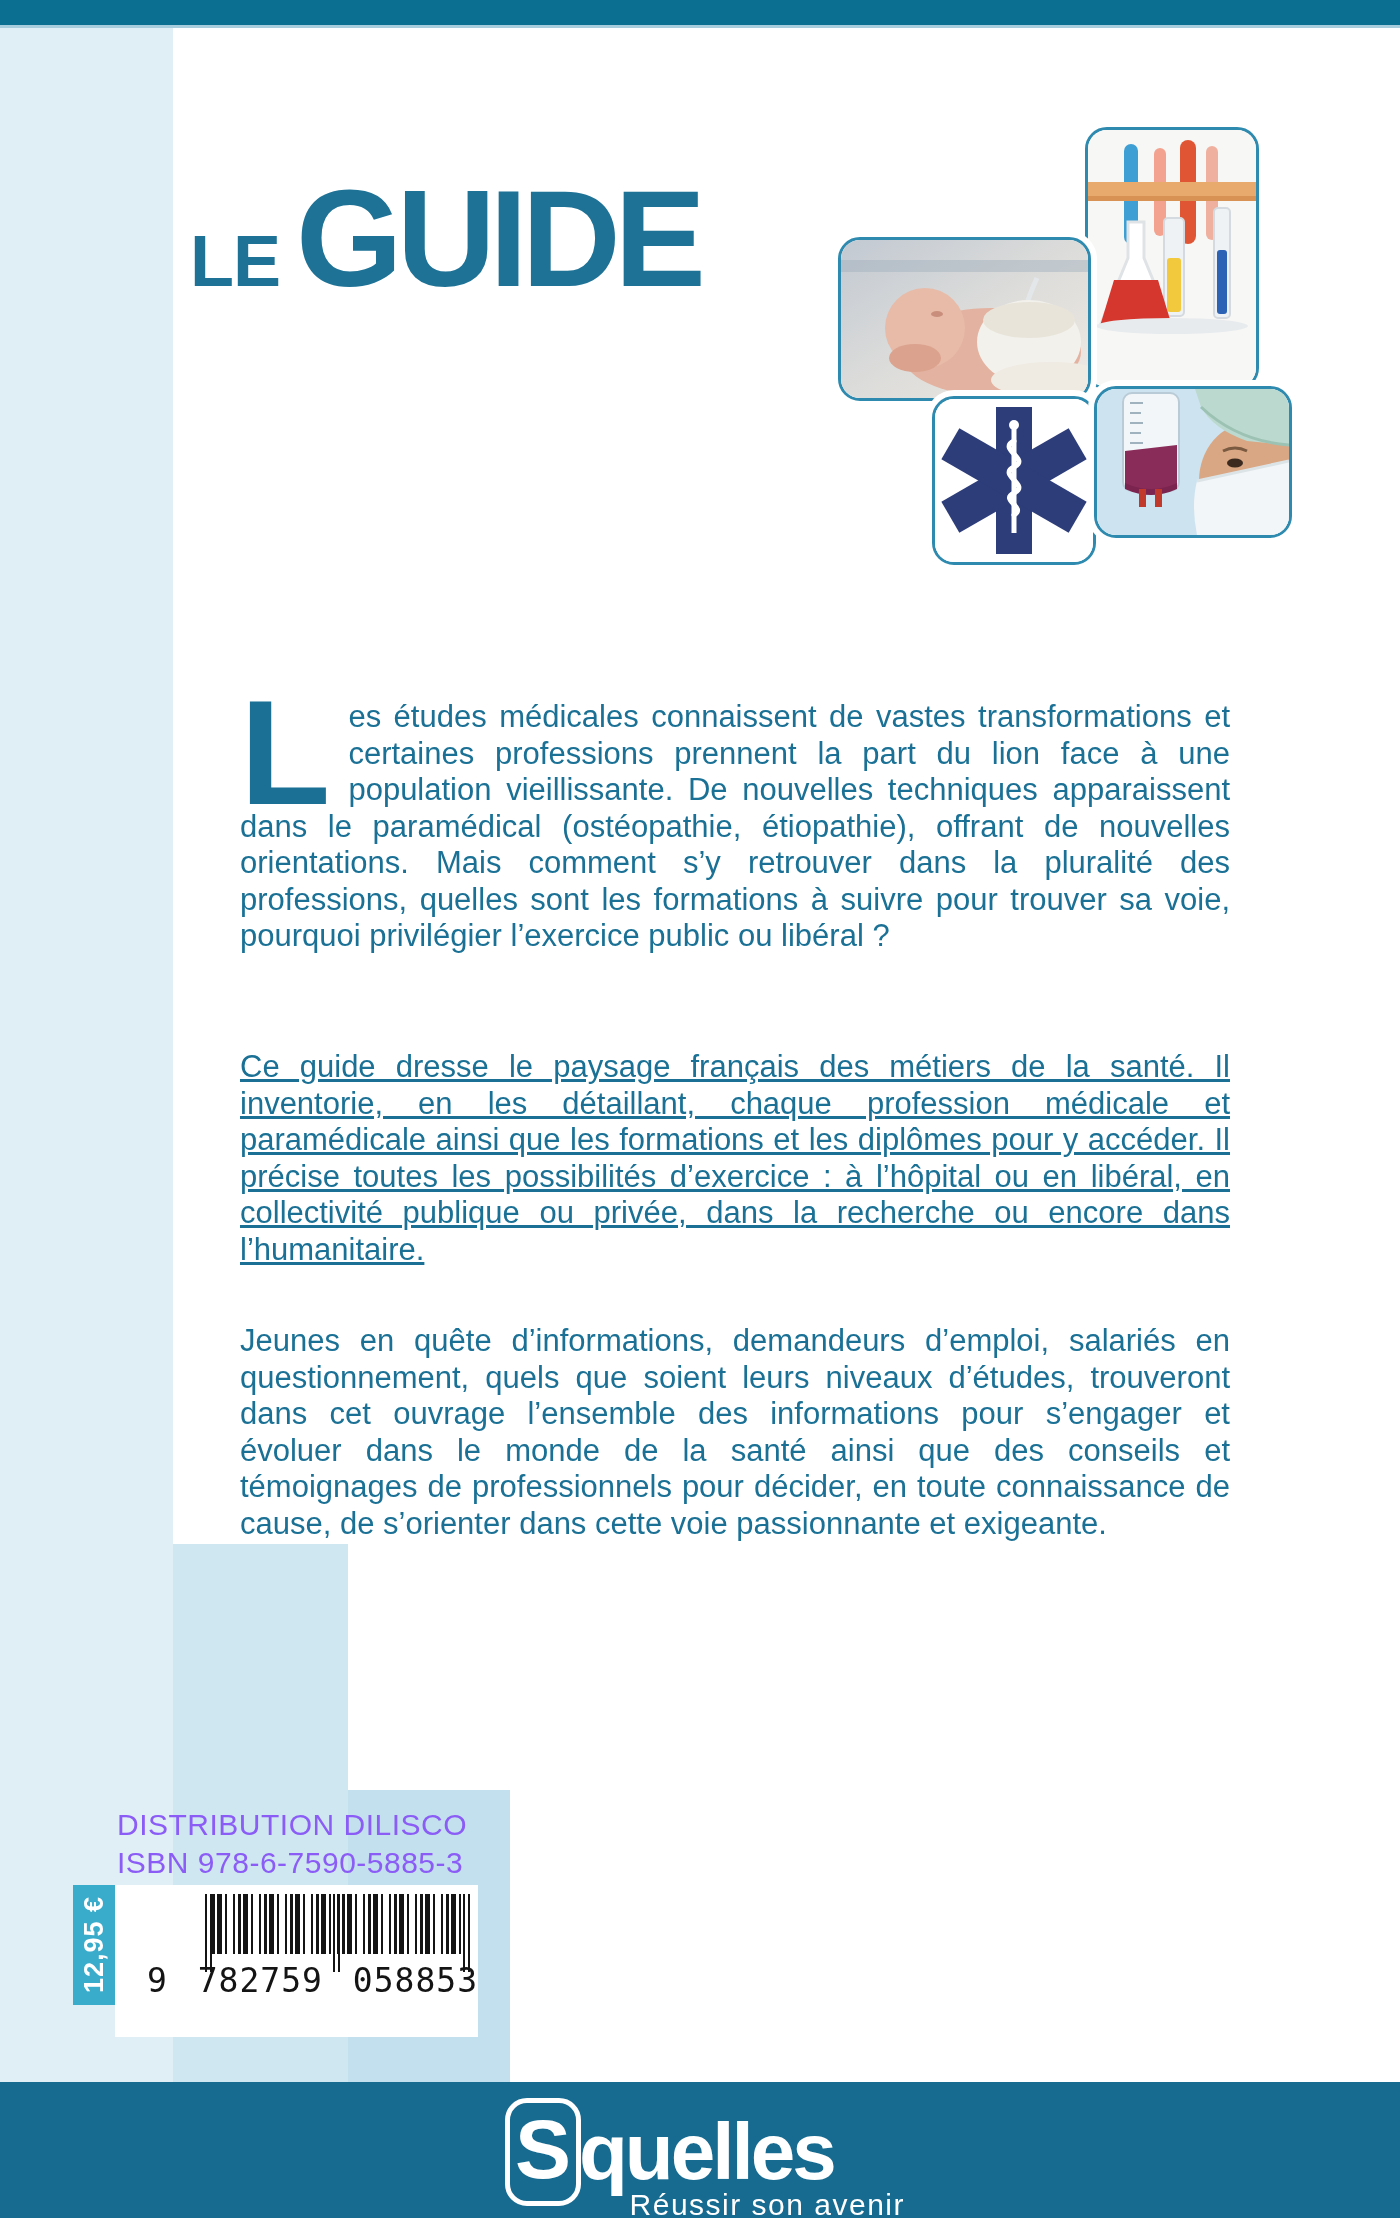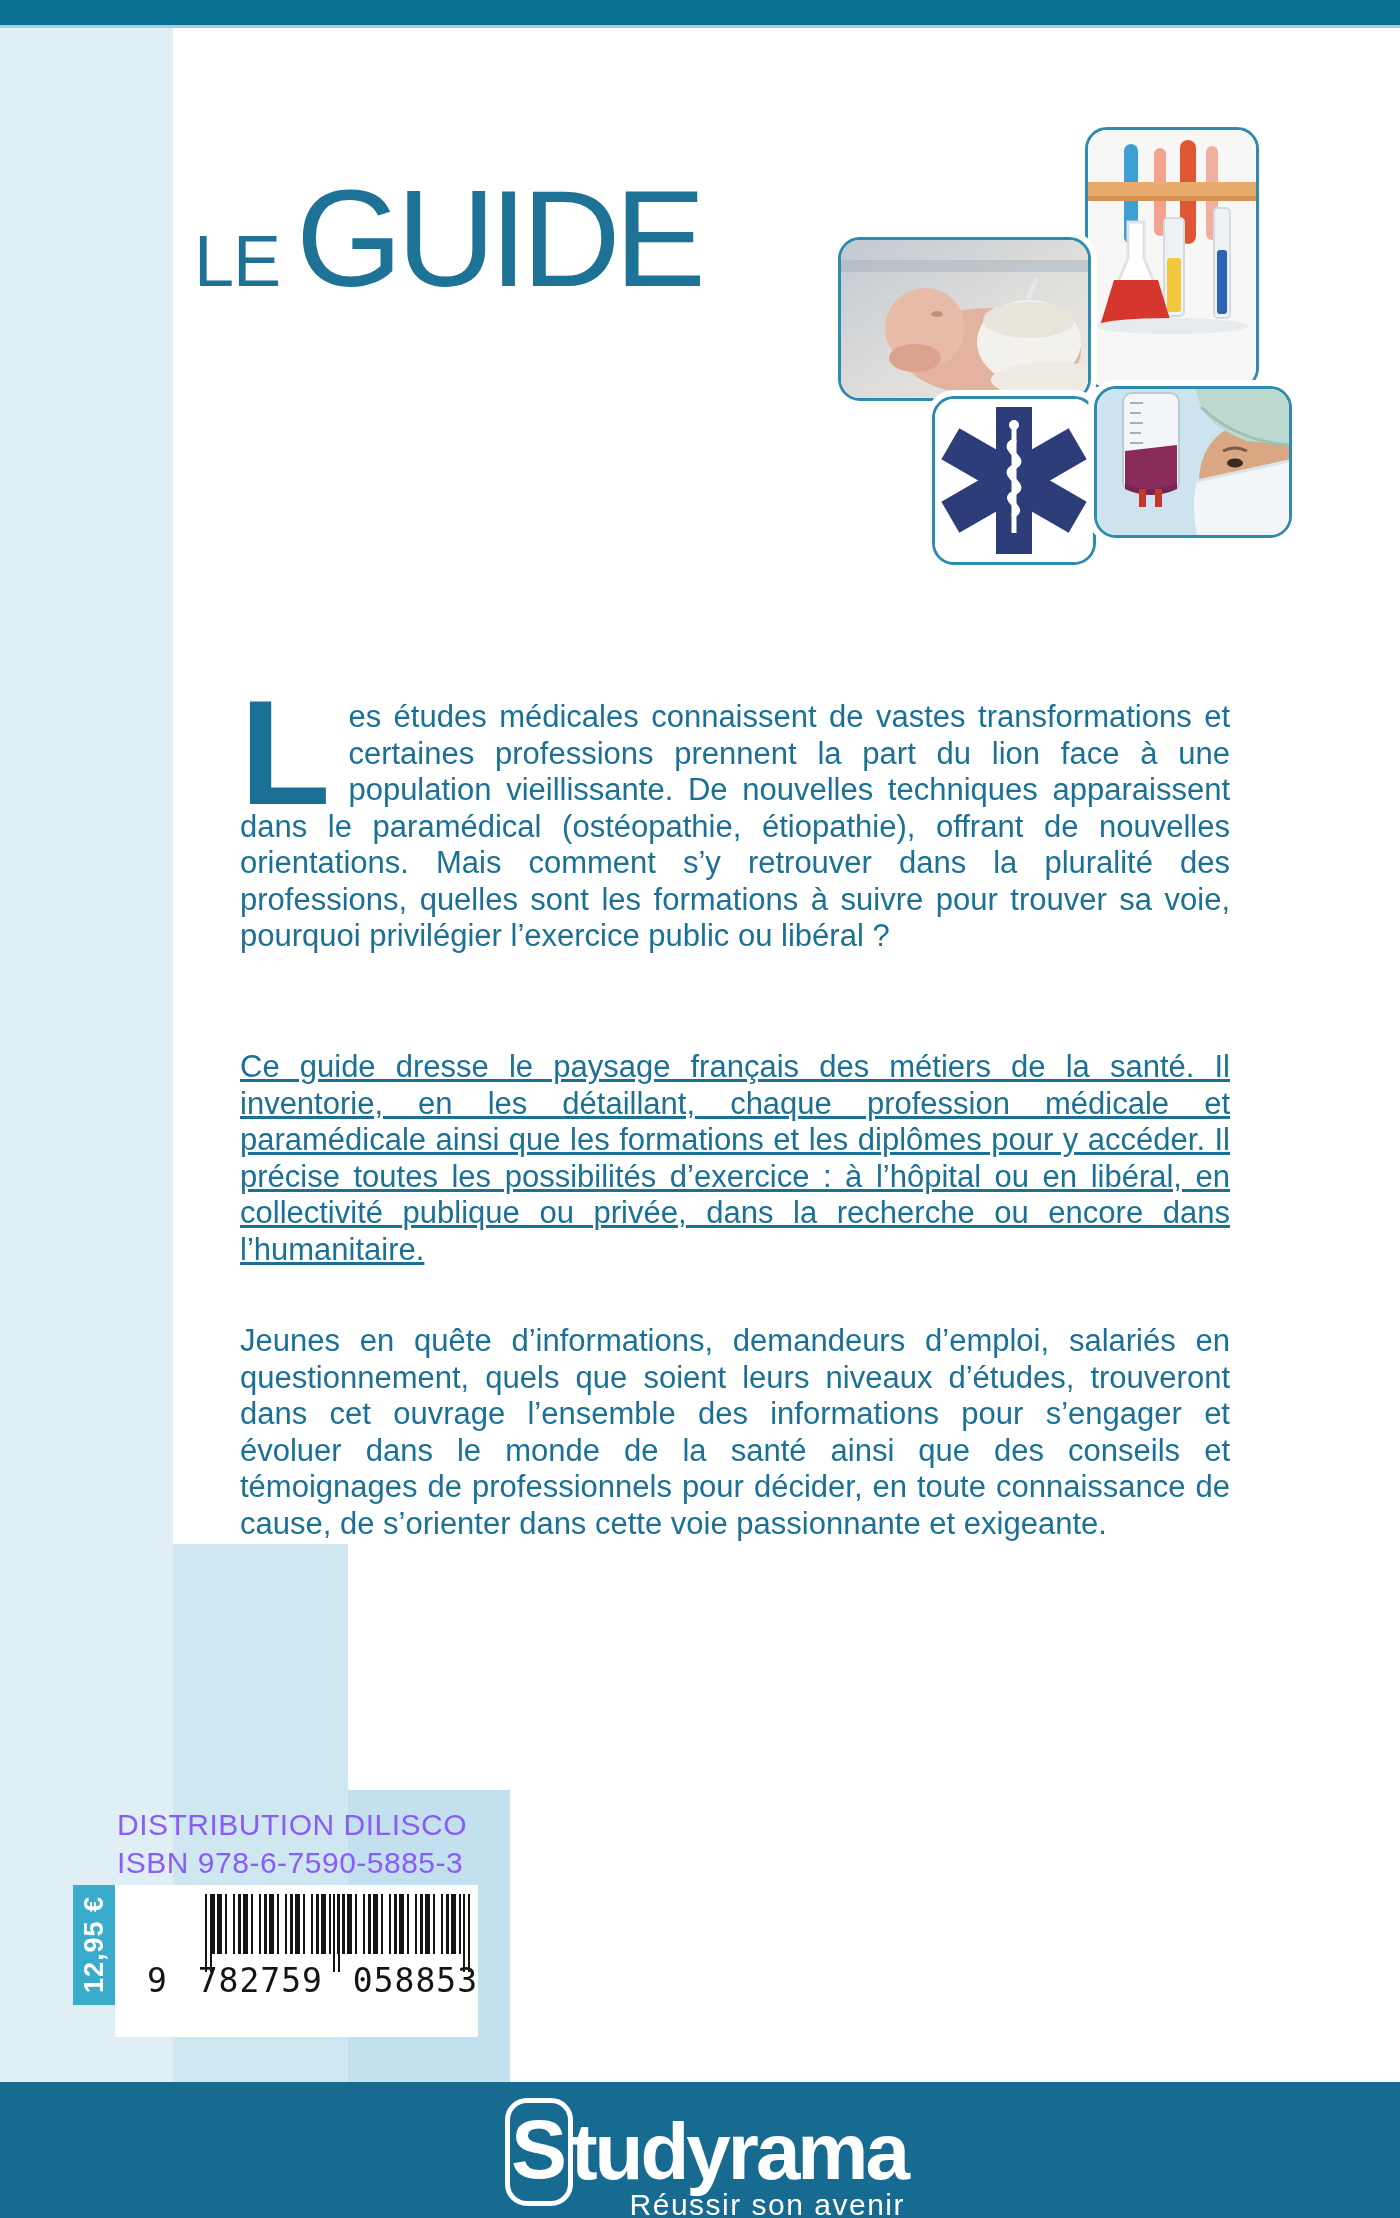--- a/index.html
+++ b/index.html
@@ -9,21 +9,21 @@
   }
   
   .top-band{position:absolute;left:0;top:0;width:1400px;height:25px;background:#0a6f90;border-bottom:3px solid #a8cddc;}
   .stripe{position:absolute;}
   .stripe-a{left:0;top:28px;width:173px;height:2057px;background:#e0eef6;}
   .stripe-b{left:173px;top:1544px;width:175px;height:541px;background:#cfe7f1;}
   .stripe-c{left:348px;top:1790px;width:162px;height:295px;background:#c3e0ee;}
   .bottom-band{position:absolute;left:0;top:2082px;width:1400px;height:136px;background:#176b91;}
 
   
-  .title-line{position:absolute;white-space:nowrap;color:#1e7296;font-weight:400;line-height:127px;}
+  .title-line{position:absolute;white-space:nowrap;color:#1e7296;font-weight:700;line-height:127px;}
   .title-line .small{font-size:72px;letter-spacing:-1px;}
   .title-line .big{font-size:137px;letter-spacing:-6px;margin-left:16px;}
   .tl1{top:175px;right:700px;}
   .tl2{top:302px;right:615px;}
   .tl3{top:429px;right:603px;}
 
   
   .photo{position:absolute;border:3px solid #2e8aae;border-radius:22px;overflow:hidden;
          box-shadow:0 0 0 6px #ffffff;background:#fff;}
   .photo svg{display:block;width:100%;height:100%;}
@@ -190,18 +190,18 @@
     <div class="guard g2"></div>
     <div class="guard g3"></div>
     <div class="barcode-digits">9 782759 058853</div>
   </div>
 
   <div class="logo">
     <div class="logo-row">
       <div class="s-box">
         <span>S</span>
       </div>
-      <span class="logo-rest">tudyrama</span>
+      <span class="logo-rest">quelles</span>
     </div>
     <div class="tagline">Réussir son avenir</div>
   </div>
 
 </div>
 
 </body></html>

